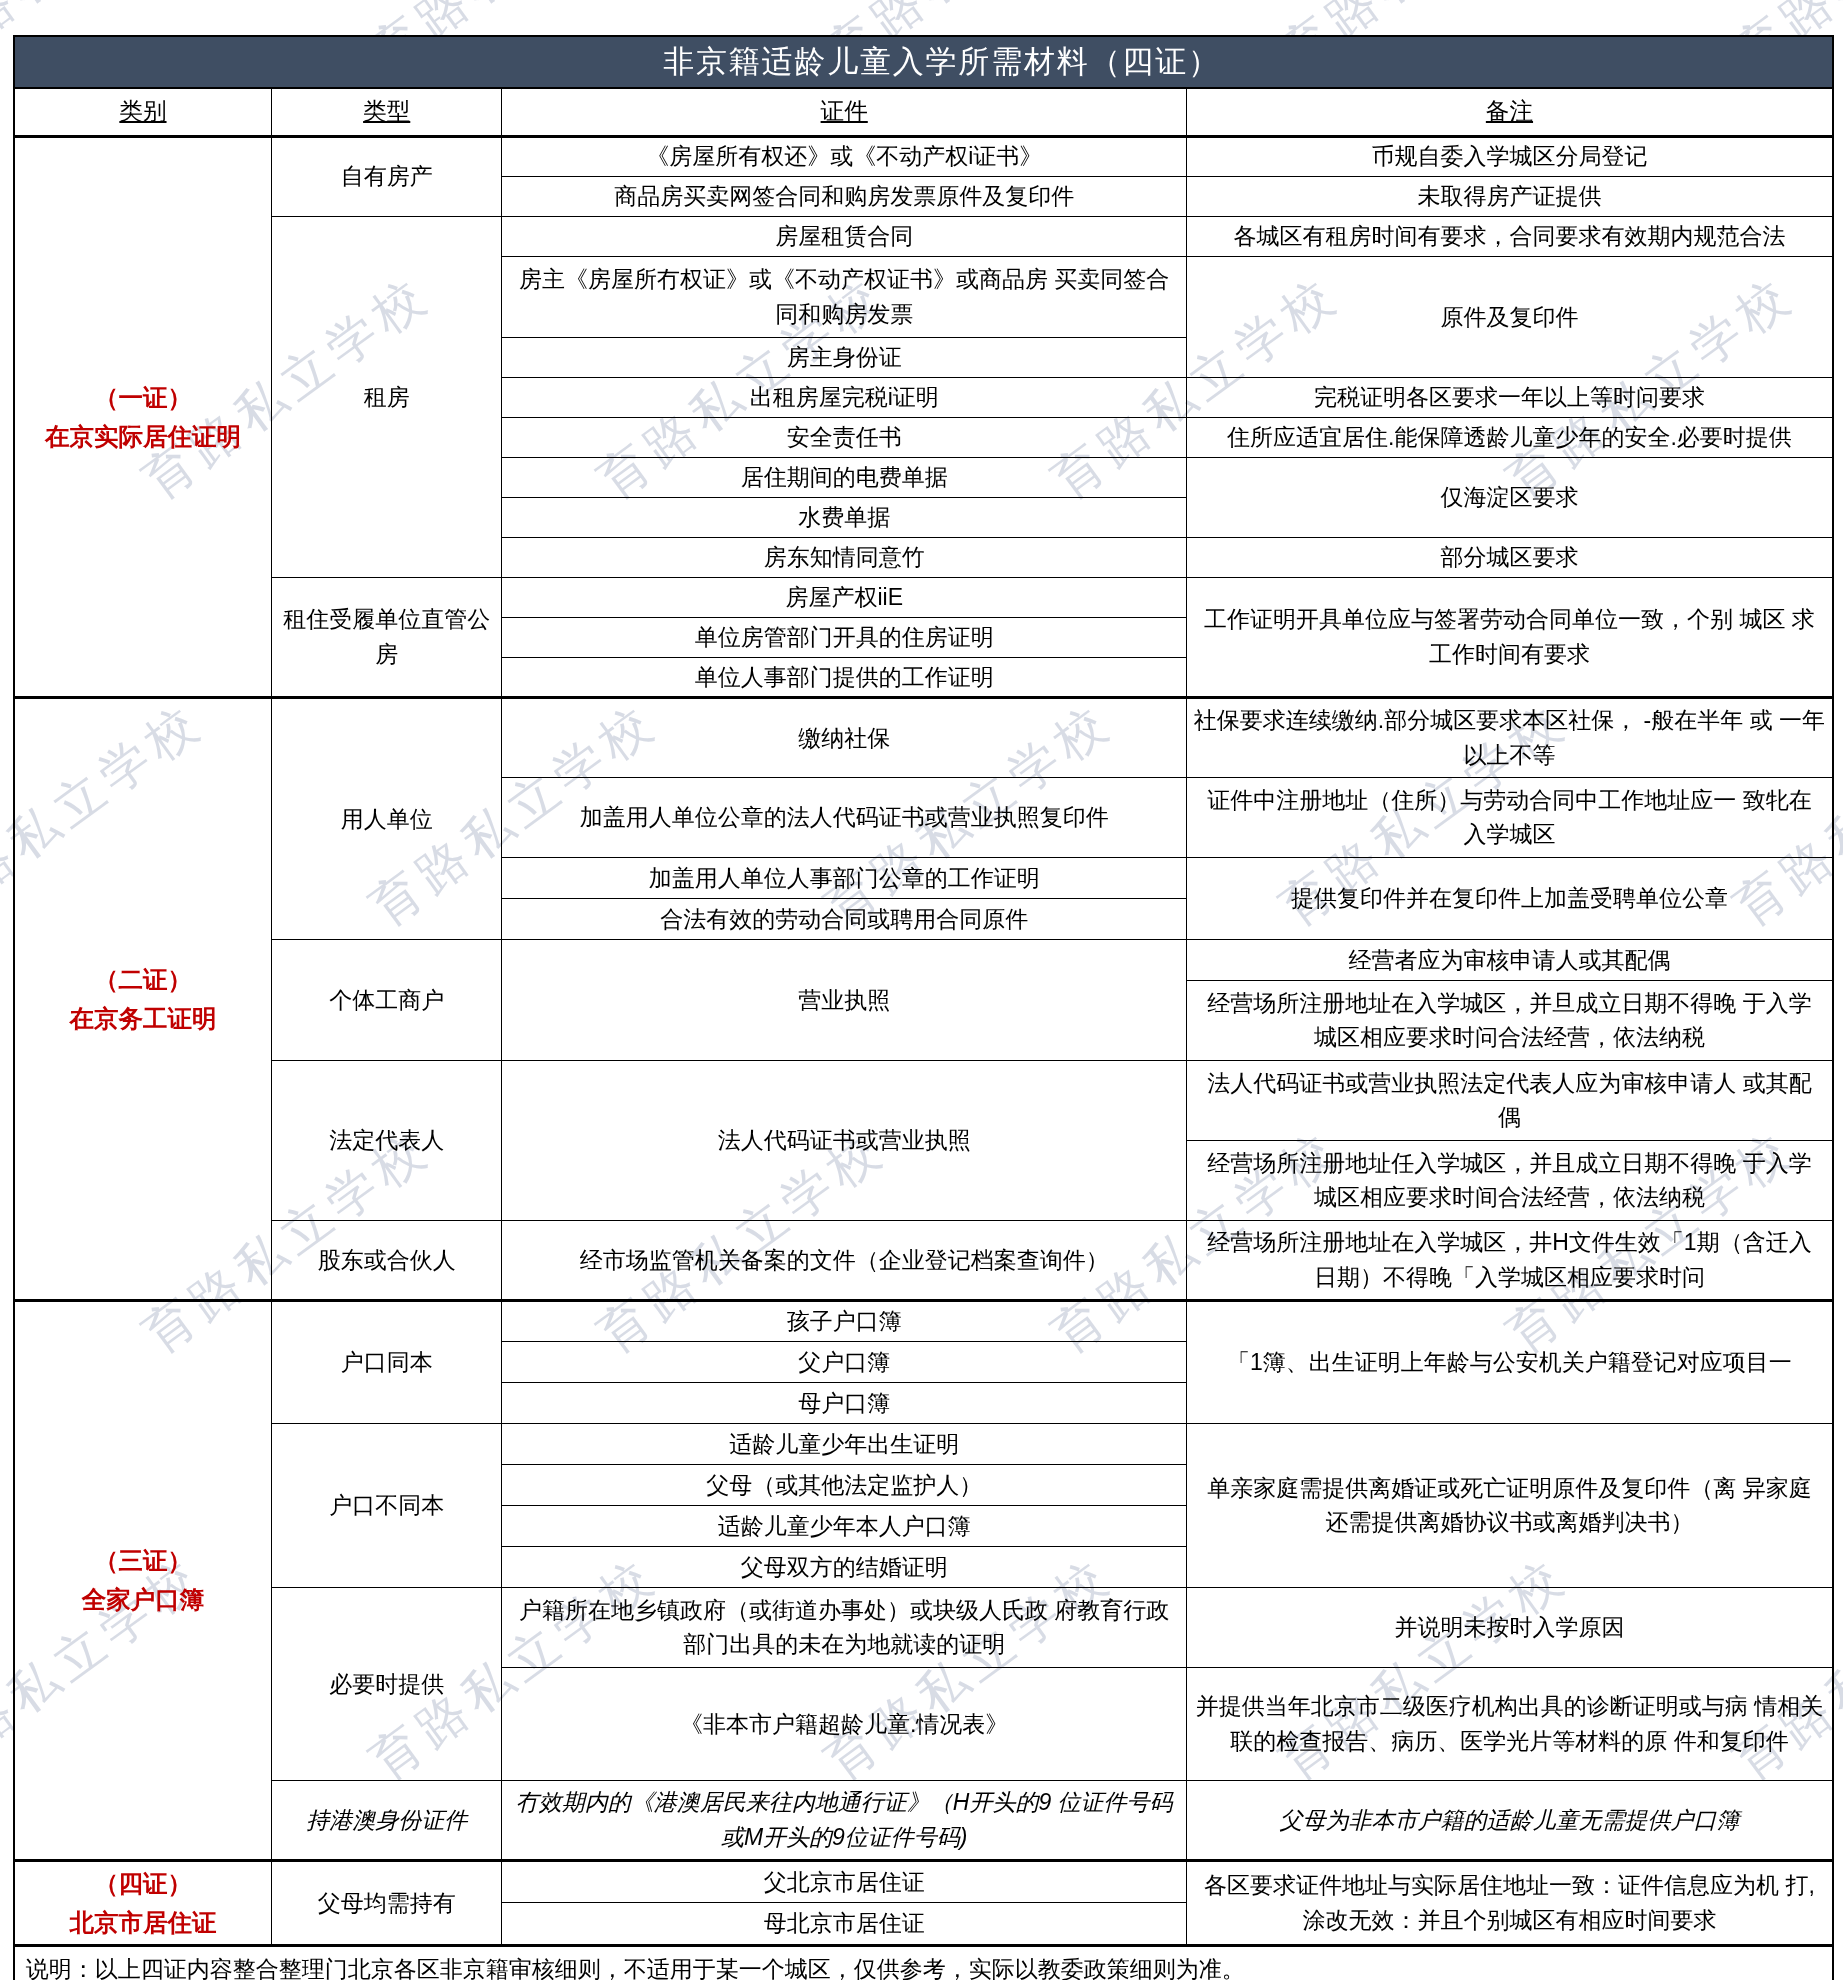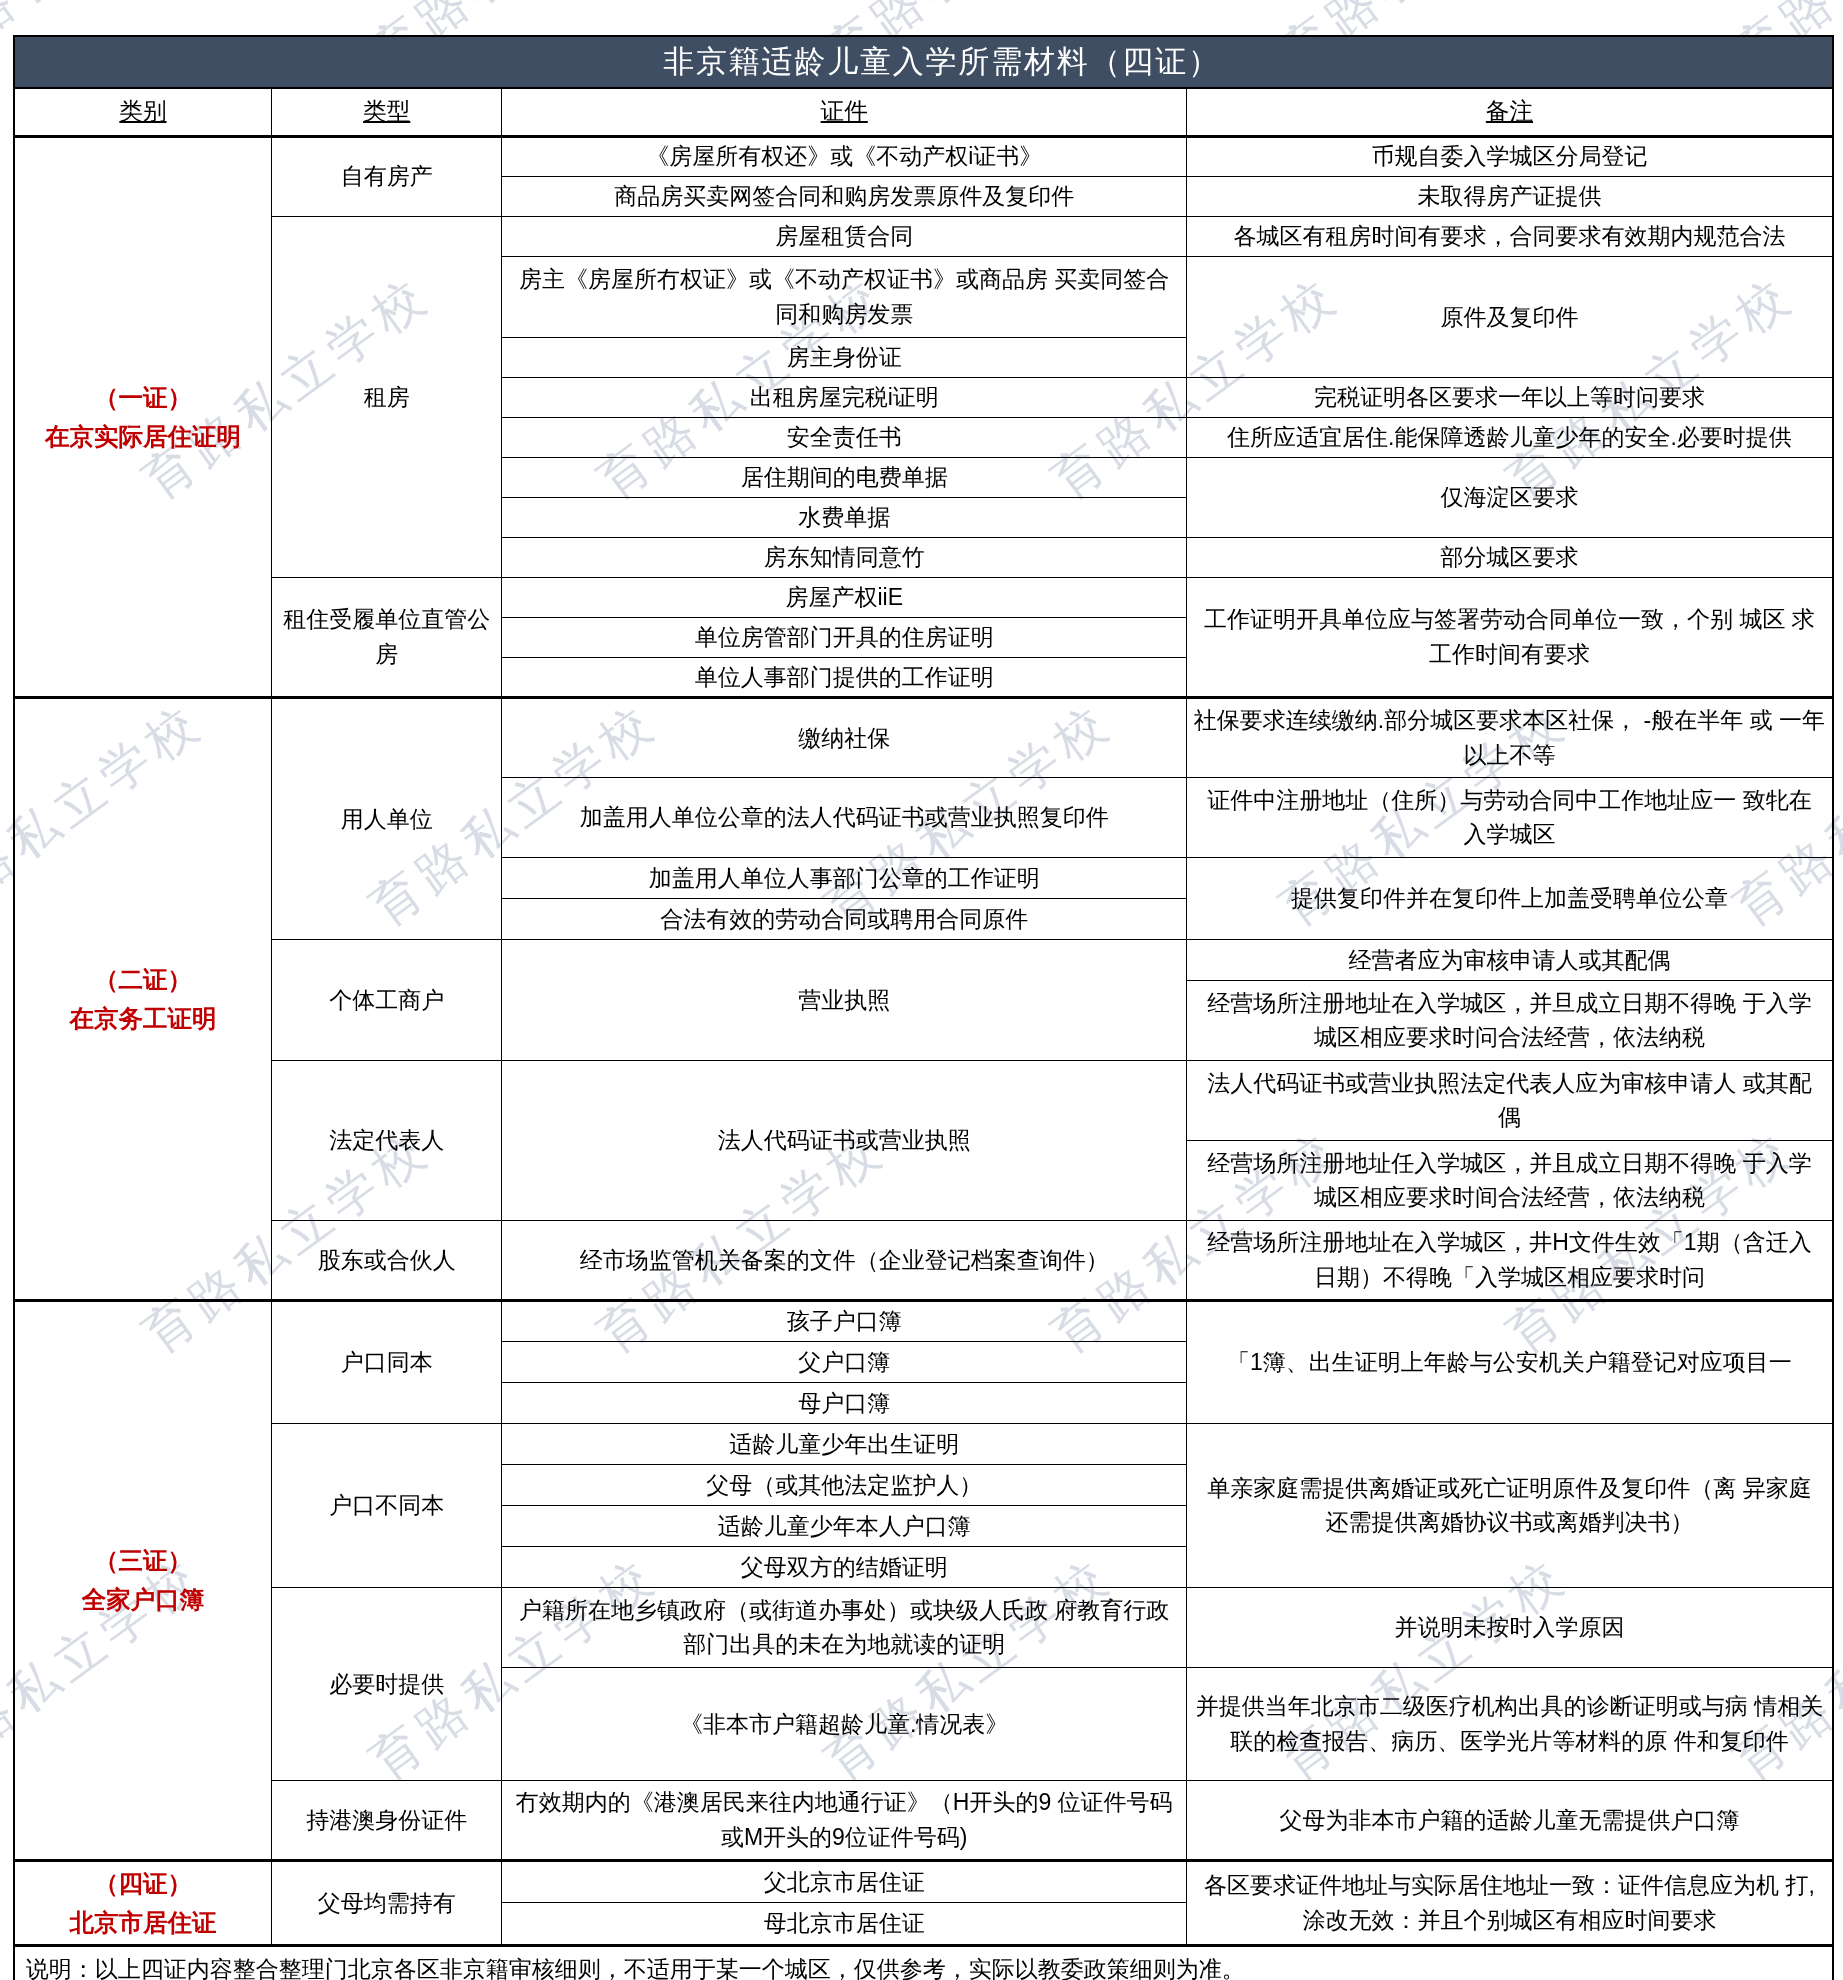--- a/index.html
+++ b/index.html
@@ -216,21 +216,21 @@
         </tr>
         <tr style="height: 80px;">
           <td rowspan="2" class="type">必要时提供</td>
           <td class="cert">户籍所在地乡镇政府（或街道办事处）或块级人氏政 府教育行政部门出具的未在为地就读的证明</td>
           <td class="note">并说明未按时入学原因</td>
         </tr>
         <tr style="height: 113px;">
           <td class="cert">《非本市户籍超龄儿童.情况表》</td>
           <td class="note">并提供当年北京市二级医疗机构出具的诊断证明或与病 情相关联的检查报告、病历、医学光片等材料的原 件和复印件</td>
         </tr>
-        <tr style="height: 80px;">
+        <tr style="height: 80px; font-style: italic;">
           <td class="type">持港澳身份证件</td>
           <td class="cert">冇效期内的《港澳居民来往内地通行证》（H开头的9 位证件号码或M开头的9位证件号码)</td>
           <td class="note">父母为非本市户籍的适龄儿童无需提供户口簿</td>
         </tr>
         <tr class="sec" style="height: 41px;">
           <td rowspan="2" class="cat">（四证）
 北京市居住证</td>
           <td rowspan="2" class="type">父母均需持有</td>
           <td class="cert">父北京市居住证</td>
           <td rowspan="2" class="note">各区要求证件地址与实际居住地址一致：证件信息应为机 打,涂改无效：并且个别城区有相应时间要求</td>

